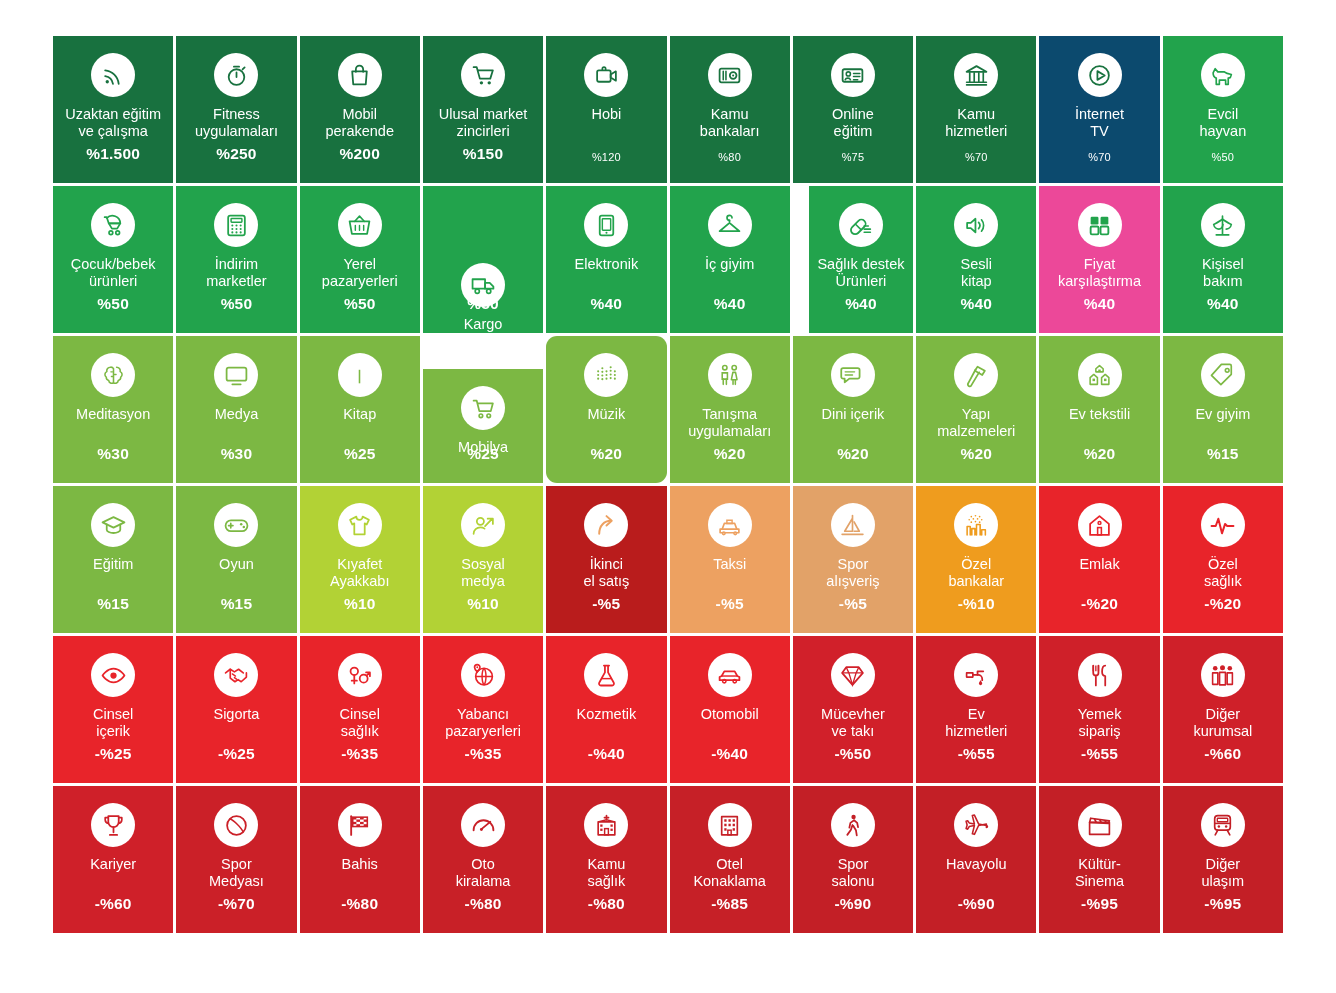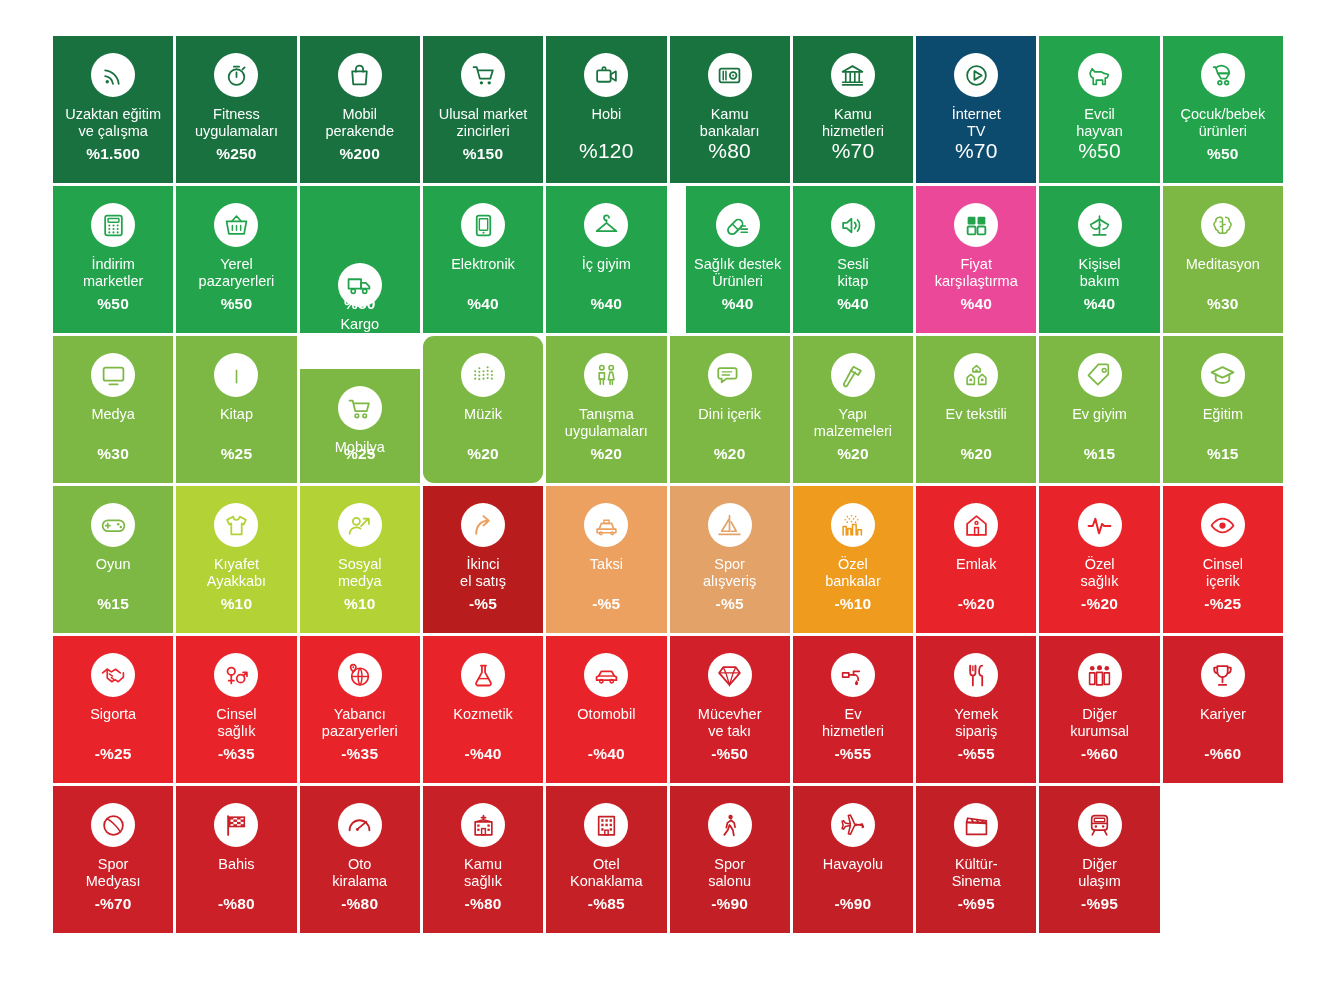--- a/index.html
+++ b/index.html
@@ -75,21 +75,21 @@
   .tile .value {
     position: absolute;
     left: 0; right: 0;
     bottom: 20px;
     text-align: center;
     color: #ffffff;
     font-size: 15.5px;
     font-weight: bold;
     letter-spacing: .2px;
   }
-  .tile.light-value .value { font-weight: 400; font-size: 21px; }
+  .tile.light-value .value { font-weight: 400; font-size: 11px; }
 </style>
 </head>
 <body>
 
 <div id="board">
   <div id="clipped-title"></div>
   <div id="grid">
       <div class="tile" style="background: rgb(24, 113, 63);">
         <div class="icon-wrap">
           <svg viewBox="0 0 24 24" aria-hidden="true">
@@ -146,20 +146,31 @@
         <div class="icon-wrap">
           <svg viewBox="0 0 24 24" aria-hidden="true">
             <rect x="2.5" y="5.5" width="19" height="13" rx="1.6" fill="none" stroke="#19733f" stroke-width="1.7"></rect>
             <circle cx="15.5" cy="12" r="3.2" fill="none" stroke="#19733f" stroke-width="1.7"></circle>
             <circle cx="15.5" cy="12" r="1" fill="#19733f"></circle>
             <path d="M6 8v8M8.6 8v8" stroke="#19733f" stroke-width="1.5" stroke-linecap="round" stroke-linejoin="round"></path>
           </svg>
         </div>
         <div class="label">Kamu<br>bankaları</div>
         <div class="value">%80</div>
+      </div>
+      <div class="tile light-value" style="background: rgb(25, 115, 63);">
+        <div class="icon-wrap">
+          <svg viewBox="0 0 24 24" aria-hidden="true">
+            <rect x="2.5" y="6" width="19" height="12" rx="1.6" fill="none" stroke="#19733f" stroke-width="1.7"></rect>
+            <circle cx="8" cy="10.5" r="2" fill="none" stroke="#19733f" stroke-width="1.5"></circle>
+            <path d="M5 16c.6-2 4.4-2 5 0M13 10h6M13 13h6M13 16h4" fill="none" stroke="#19733f" stroke-width="1.5" stroke-linecap="round" stroke-linejoin="round"></path>
+          </svg>
+        </div>
+        <div class="label">Online<br>eğitim</div>
+        <div class="value">%75</div>
       </div>
       <div class="tile light-value" style="background: rgb(25, 115, 63);">
         <div class="icon-wrap">
           <svg viewBox="0 0 24 24" aria-hidden="true">
             <path d="M12 3L2.5 8.5h19z" fill="none" stroke="#19733f" stroke-width="1.7" stroke-linecap="round" stroke-linejoin="round"></path>
             <path d="M5.5 9.5v8M9.8 9.5v8M14.2 9.5v8M18.5 9.5v8M2.5 18.5h19M2.5 21h19" stroke="#19733f" stroke-width="1.6" stroke-linecap="round" stroke-linejoin="round"></path>
           </svg>
         </div>
         <div class="label">Kamu<br>hizmetleri</div>
         <div class="value">%70</div>

